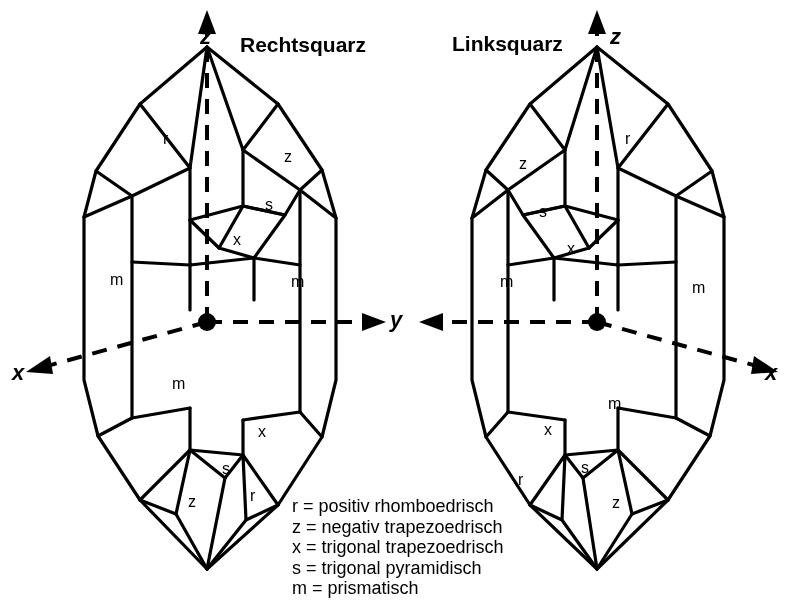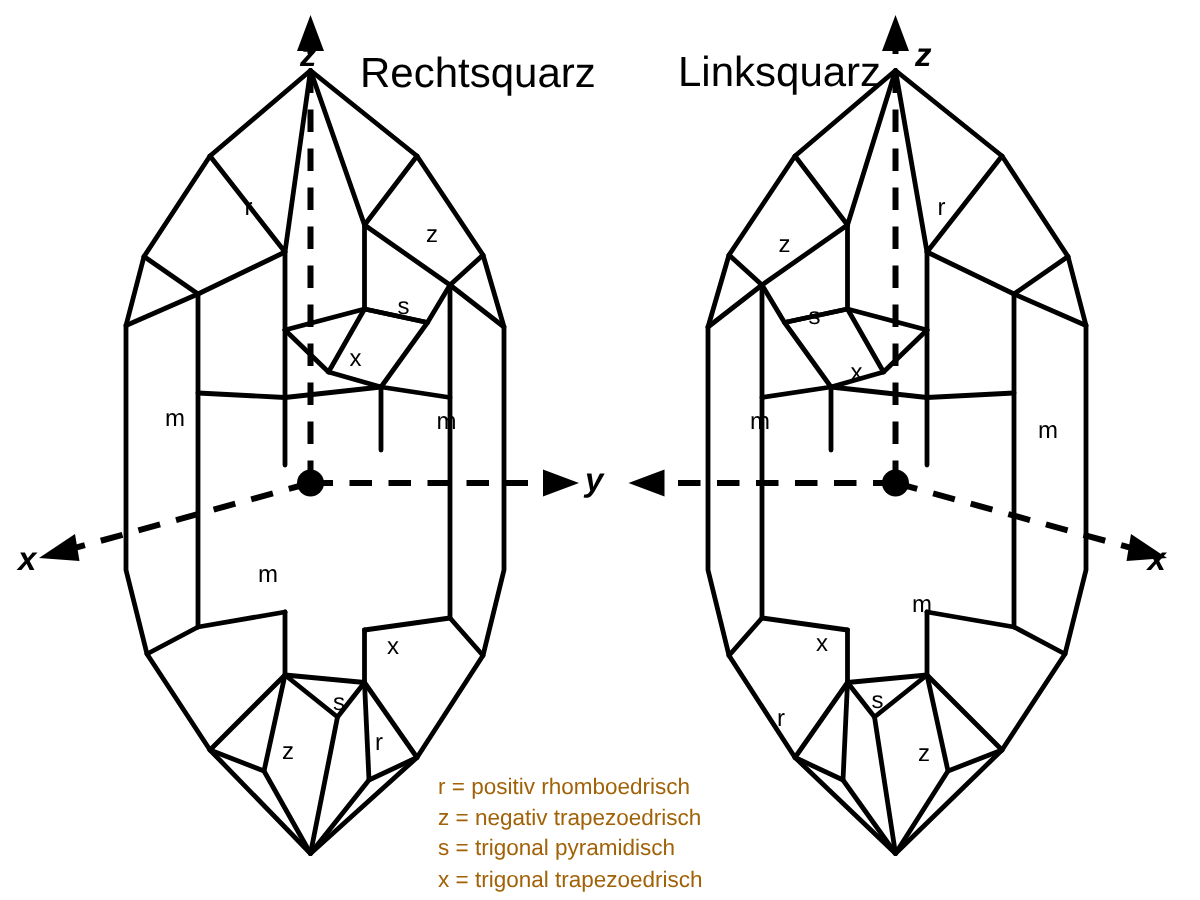--- a/index.html
+++ b/index.html
@@ -26,39 +26,39 @@
     width: 800px;
     height: 600px;
   }
   .lbl {
     position: absolute;
     font-family: "Liberation Sans", sans-serif;
     color: #000000;
     white-space: nowrap;
   }
   .crystal-title {
-    font-size: 28px;
-    font-weight: normal;
+    font-size: 21px;
+    font-weight: bold;
   }
   .axis-label {
     font-size: 22px;
     font-weight: bold;
     font-style: italic;
   }
   .face-label {
     font-size: 16px;
     font-weight: normal;
   }
   .legend {
     position: absolute;
     left: 292px;
-    top: 515px;
-    font-size: 15px;
+    top: 496px;
+    font-size: 18px;
     line-height: 20.5px;
-    color: #a16207;
+    color: #000000;
   }
   .legend div { white-space: nowrap; }
 </style>
 </head>
 <body>
 
 <div id="stage">
 
   <svg id="diagram" viewBox="0 0 800 600">
     <g fill="none" stroke="#000000" stroke-width="3.2" stroke-linejoin="round" stroke-linecap="round">
@@ -228,17 +228,18 @@
   <div class="lbl face-label" style="left:692px; top:279px;">m</div>
   <div class="lbl face-label" style="left:608px; top:395px;">m</div>
   <div class="lbl face-label" style="left:544px; top:421px;">x</div>
   <div class="lbl face-label" style="left:581px; top:459px;">s</div>
   <div class="lbl face-label" style="left:518px; top:471px;">r</div>
   <div class="lbl face-label" style="left:612px; top:494px;">z</div>
 
   <div class="legend">
     <div>r = positiv rhomboedrisch</div>
     <div>z = negativ trapezoedrisch</div>
+    <div>x = trigonal trapezoedrisch</div>
     <div>s = trigonal pyramidisch</div>
-    <div>x = trigonal trapezoedrisch</div>
+    <div>m = prismatisch</div>
   </div>
 
 </div>
 
 </body></html>

